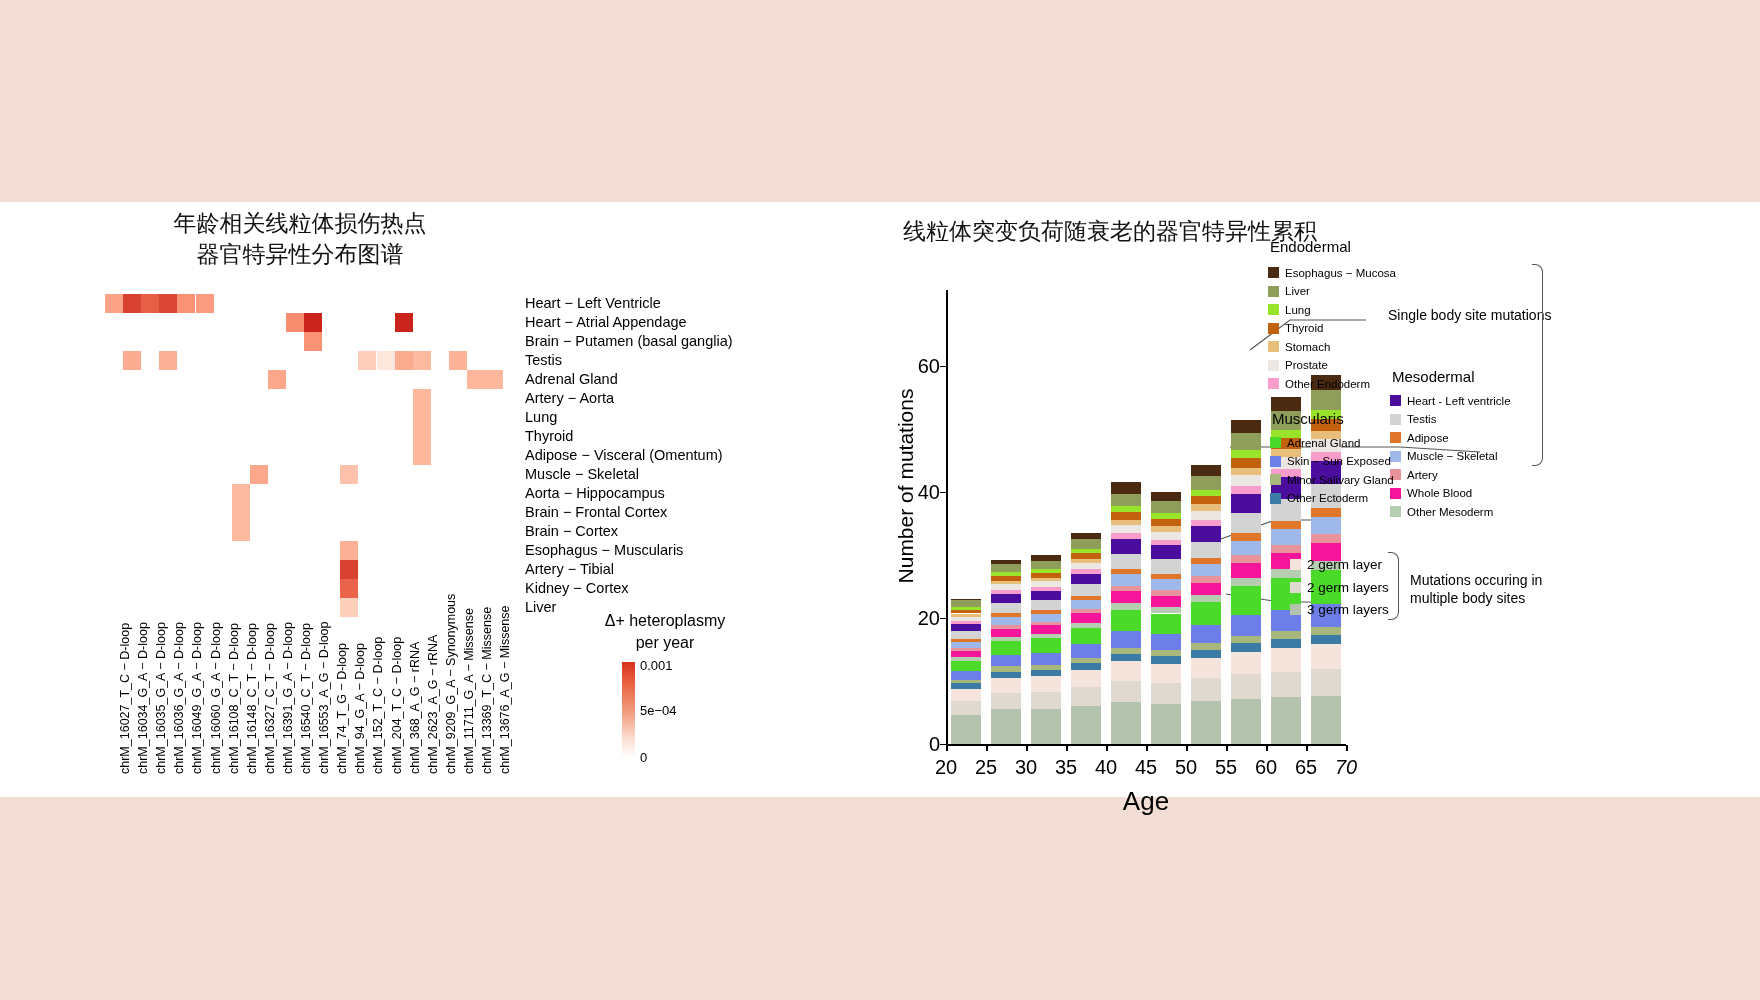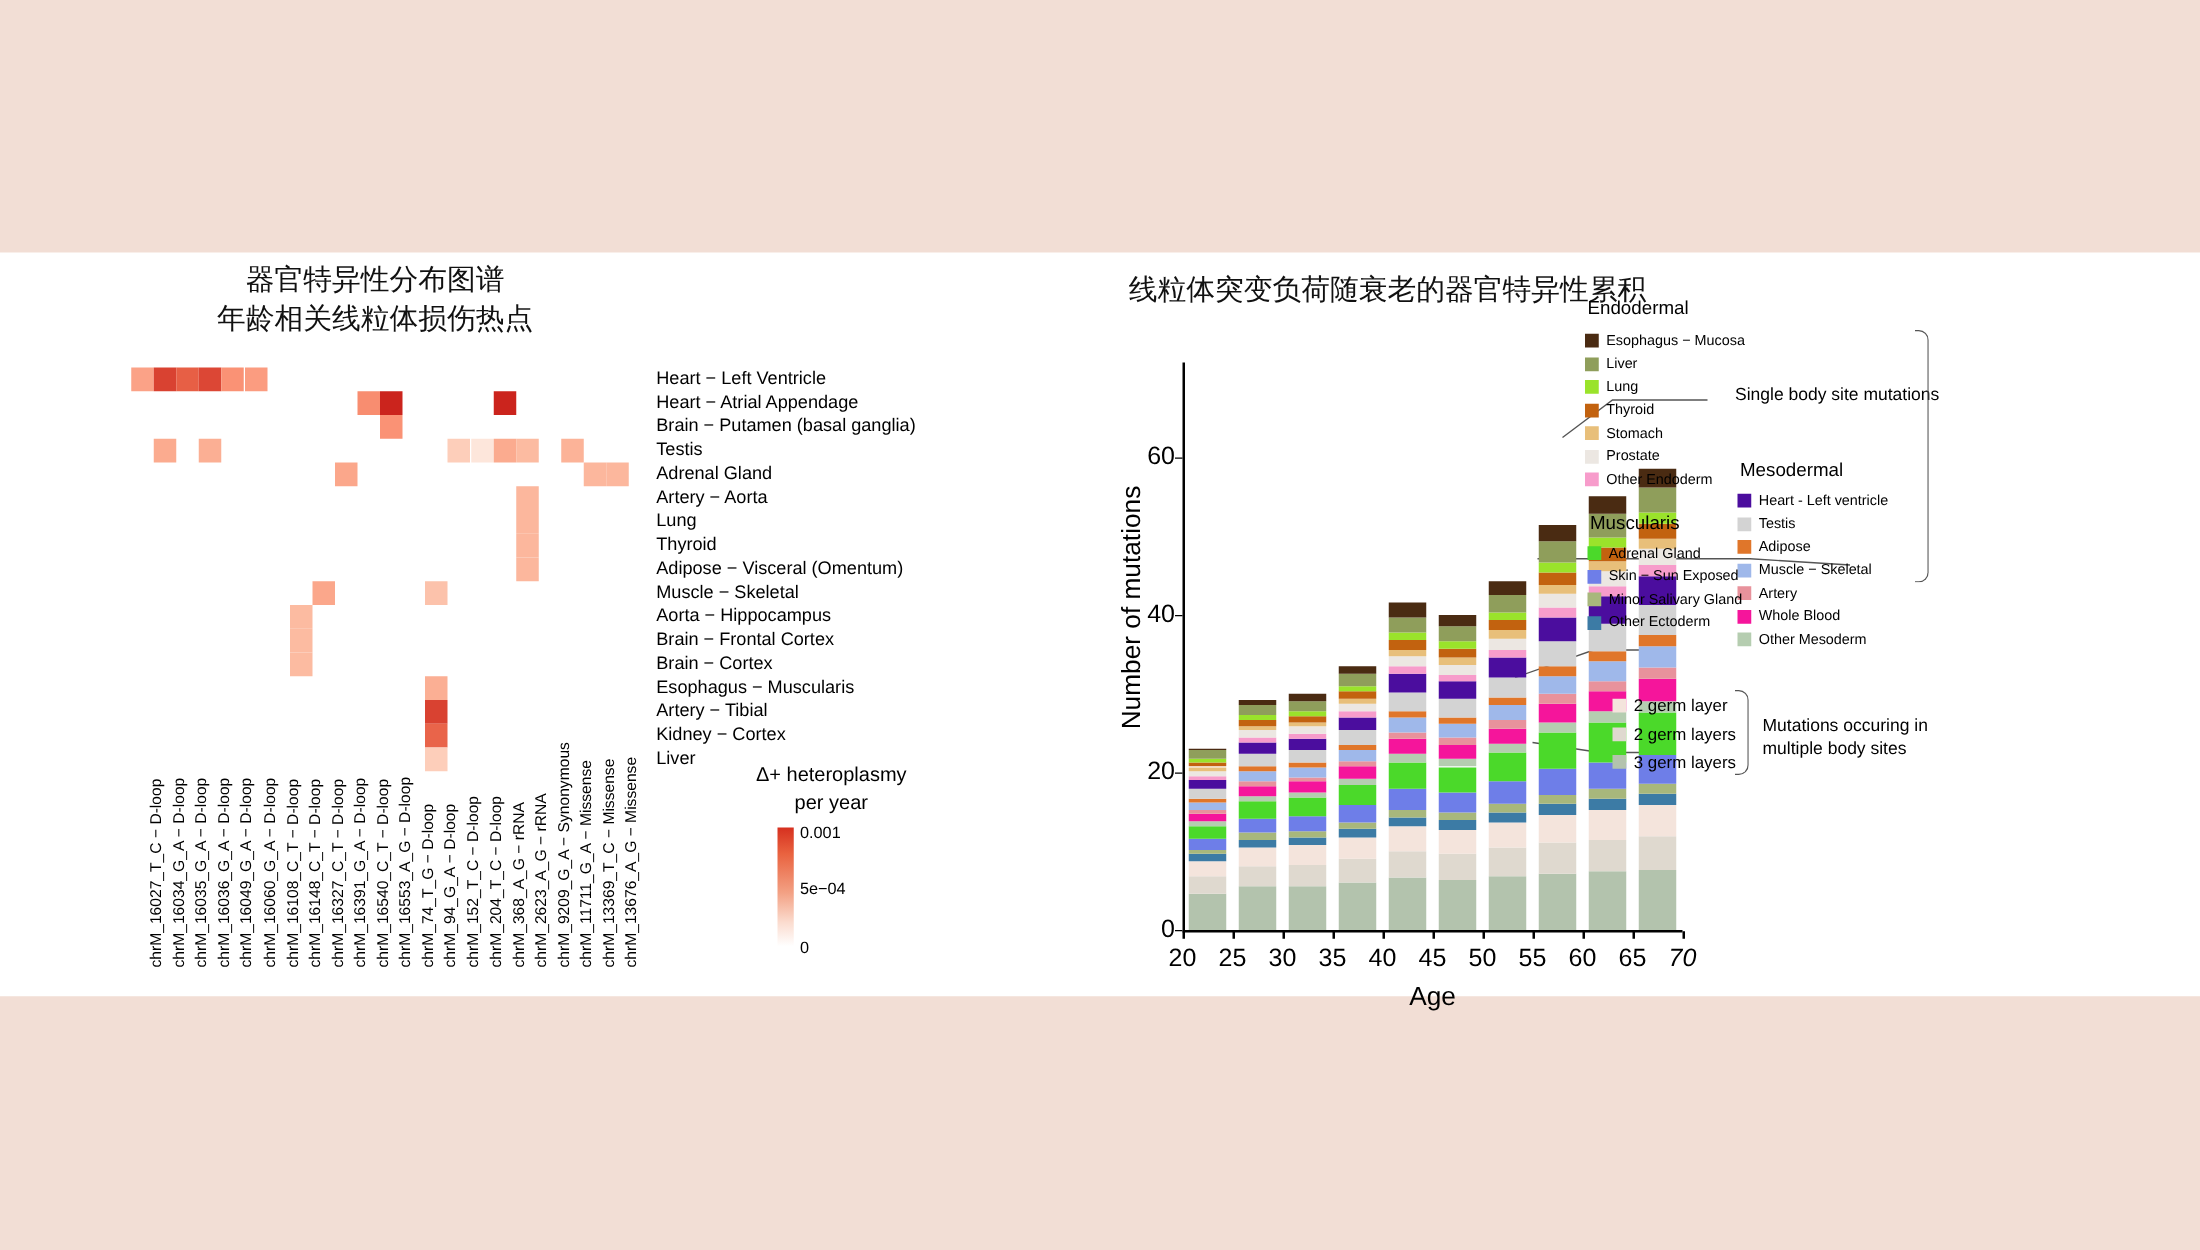--- a/index.html
+++ b/index.html
@@ -47,42 +47,42 @@
   .ytick{position:absolute;right:6px;font-size:20px;color:#000;transform:translateY(-50%);}
   .ytickline{position:absolute;left:52px;width:6px;height:1px;background:#000;}
   #yline{position:absolute;left:58px;top:16px;width:1.5px;height:454px;background:#000;}
   #xline{position:absolute;left:58px;top:470px;height:1.5px;width:400px;background:#000;}
   .xtick{position:absolute;top:471px;width:1.5px;height:6px;background:#000;}
   .xlab{position:absolute;top:482px;font-size:20px;color:#000;transform:translateX(-50%);}
   #ylabel{
     position:absolute;left:-192px;top:200px;width:420px;text-align:center;
     font-size:21px;color:#000;transform:rotate(-90deg);
   }
-  #xlabel{position:absolute;left:58px;top:512px;width:400px;text-align:center;font-size:21px;color:#000;}
+  #xlabel{position:absolute;left:58px;top:512px;width:400px;text-align:center;font-size:26px;color:#000;}
   .bar{position:absolute;bottom:0;}
   .seg{position:absolute;left:0;width:100%;}
   
   .leg-head{position:absolute;font-size:15px;color:#000;}
   .leg-box{position:absolute;}
   .leg-item{display:flex;align-items:center;height:17px;margin-bottom:1.5px;}
   .leg-sw{width:11px;height:11px;margin-right:6px;flex:0 0 11px;}
   .leg-tx{font-size:11.5px;color:#000;white-space:nowrap;}
   .note{position:absolute;font-size:14px;color:#000;line-height:1.25;}
   .brace{position:absolute;border:1.2px solid #555;border-left:none;}
   svg.conn{position:absolute;left:0;top:0;width:1000px;height:595px;pointer-events:none;}
 </style>
 </head>
 <body>
 
 <div id="stage">
 
   <div id="heatpanel">
     <div id="heat-title">
+      <div>年龄相关线粒体损伤热点</div>
       <div>器官特异性分布图谱</div>
-      <div>年龄相关线粒体损伤热点</div>
     </div>
 
     <div id="heat-grid">
         <div class="cell" style="left: 0px; top: 0px; width: 18.1px; height: 19px; background: rgb(251, 162, 135);"></div>
         <div class="cell" style="left: 18.1px; top: 0px; width: 18.1px; height: 19px; background: rgb(217, 66, 49);"></div>
         <div class="cell" style="left: 36.2px; top: 0px; width: 18.1px; height: 19px; background: rgb(231, 95, 69);"></div>
         <div class="cell" style="left: 54.3px; top: 0px; width: 18.1px; height: 19px; background: rgb(220, 71, 53);"></div>
         <div class="cell" style="left: 72.4px; top: 0px; width: 18.1px; height: 19px; background: rgb(250, 146, 117);"></div>
         <div class="cell" style="left: 90.5px; top: 0px; width: 18.1px; height: 19px; background: rgb(251, 156, 128);"></div>
         <div class="cell" style="left: 181px; top: 19px; width: 18.1px; height: 19px; background: rgb(248, 141, 112);"></div>

